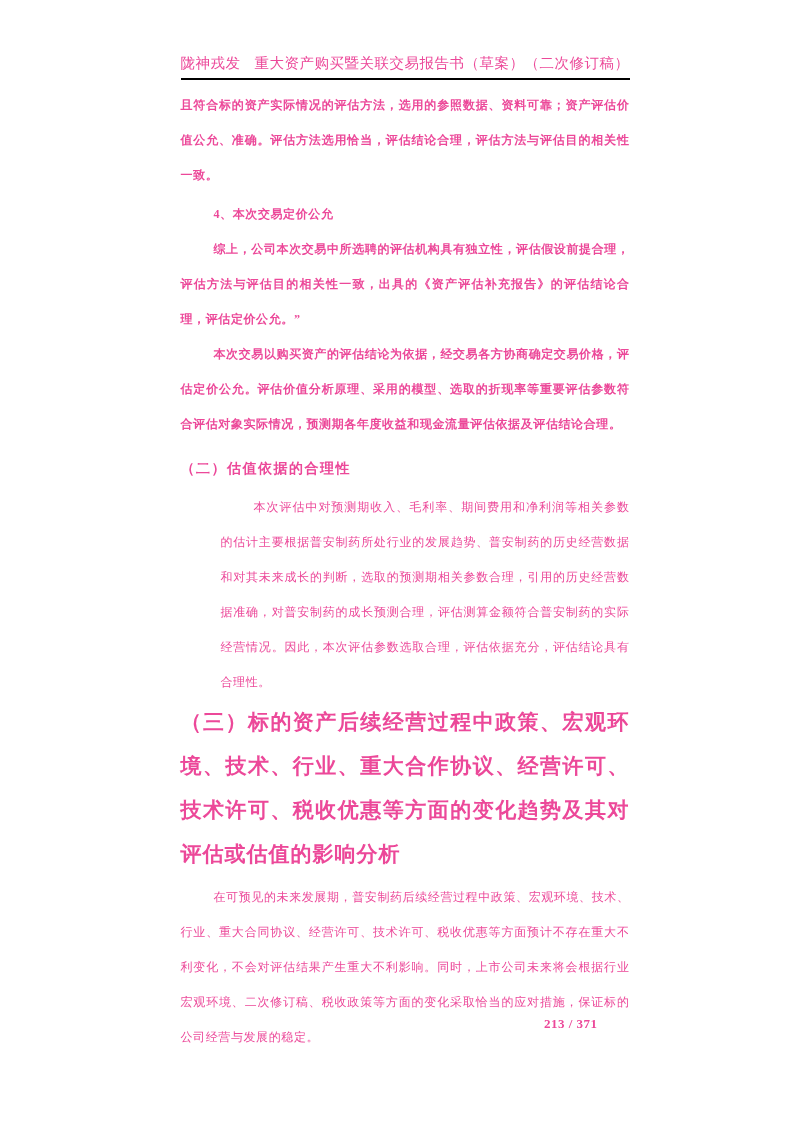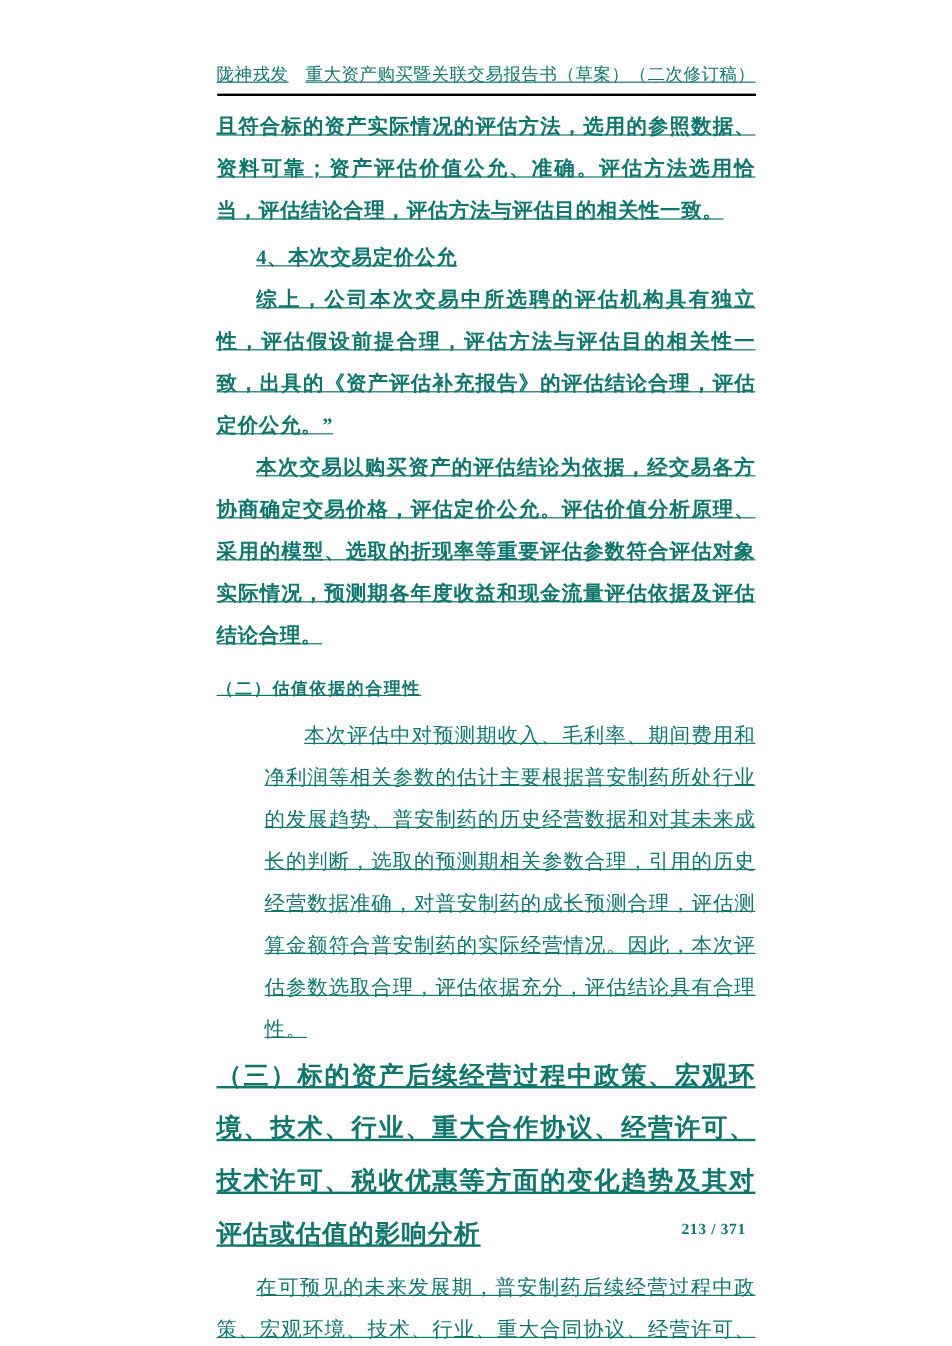--- a/index.html
+++ b/index.html
@@ -6,42 +6,41 @@
     margin: 0;
     padding: 0;
     background: #ffffff;
   }
   .page {
     position: relative;
     width: 658px;
     height: 1122px;
     margin: 0 auto;
     background: #ffffff;
-    color: #0f766e;
+    color: #ec4899;
     font-family: "Liberation Serif", serif;
     overflow: hidden;
     box-sizing: border-box;
-    text-decoration: underline;
   }
   .content {
     padding: 53px 96px 0 113px;
   }
   .doc-header {
     display: flex;
     justify-content: space-between;
     align-items: flex-end;
     border-bottom: 2px solid #000000;
     padding-bottom: 5px;
     font-size: 14.5px;
     line-height: 20px;
     letter-spacing: 0.5px;
   }
   .para {
     margin: 0;
-    font-size: 17px;
+    font-size: 12px;
     line-height: 35px;
     letter-spacing: 0.6px;
     text-align: justify;
     text-align-last: left;
     word-break: break-all;
   }
   .indent2 {
     text-indent: 33px;
   }
   .kai-bold {
@@ -78,21 +77,21 @@
     font-size: 21px;
     line-height: 44px;
     letter-spacing: 1px;
   }
   .p-body-5 {
     margin-top: 4px;
   }
   .page-footer {
     position: absolute;
     top: 1016px;
-    right: 104px;
+    right: 128px;
     font-size: 13px;
     font-weight: 700;
     letter-spacing: 0.5px;
   }
 </style>
 </head>
 <body>
 
 <div class="page">
   <div class="content">

